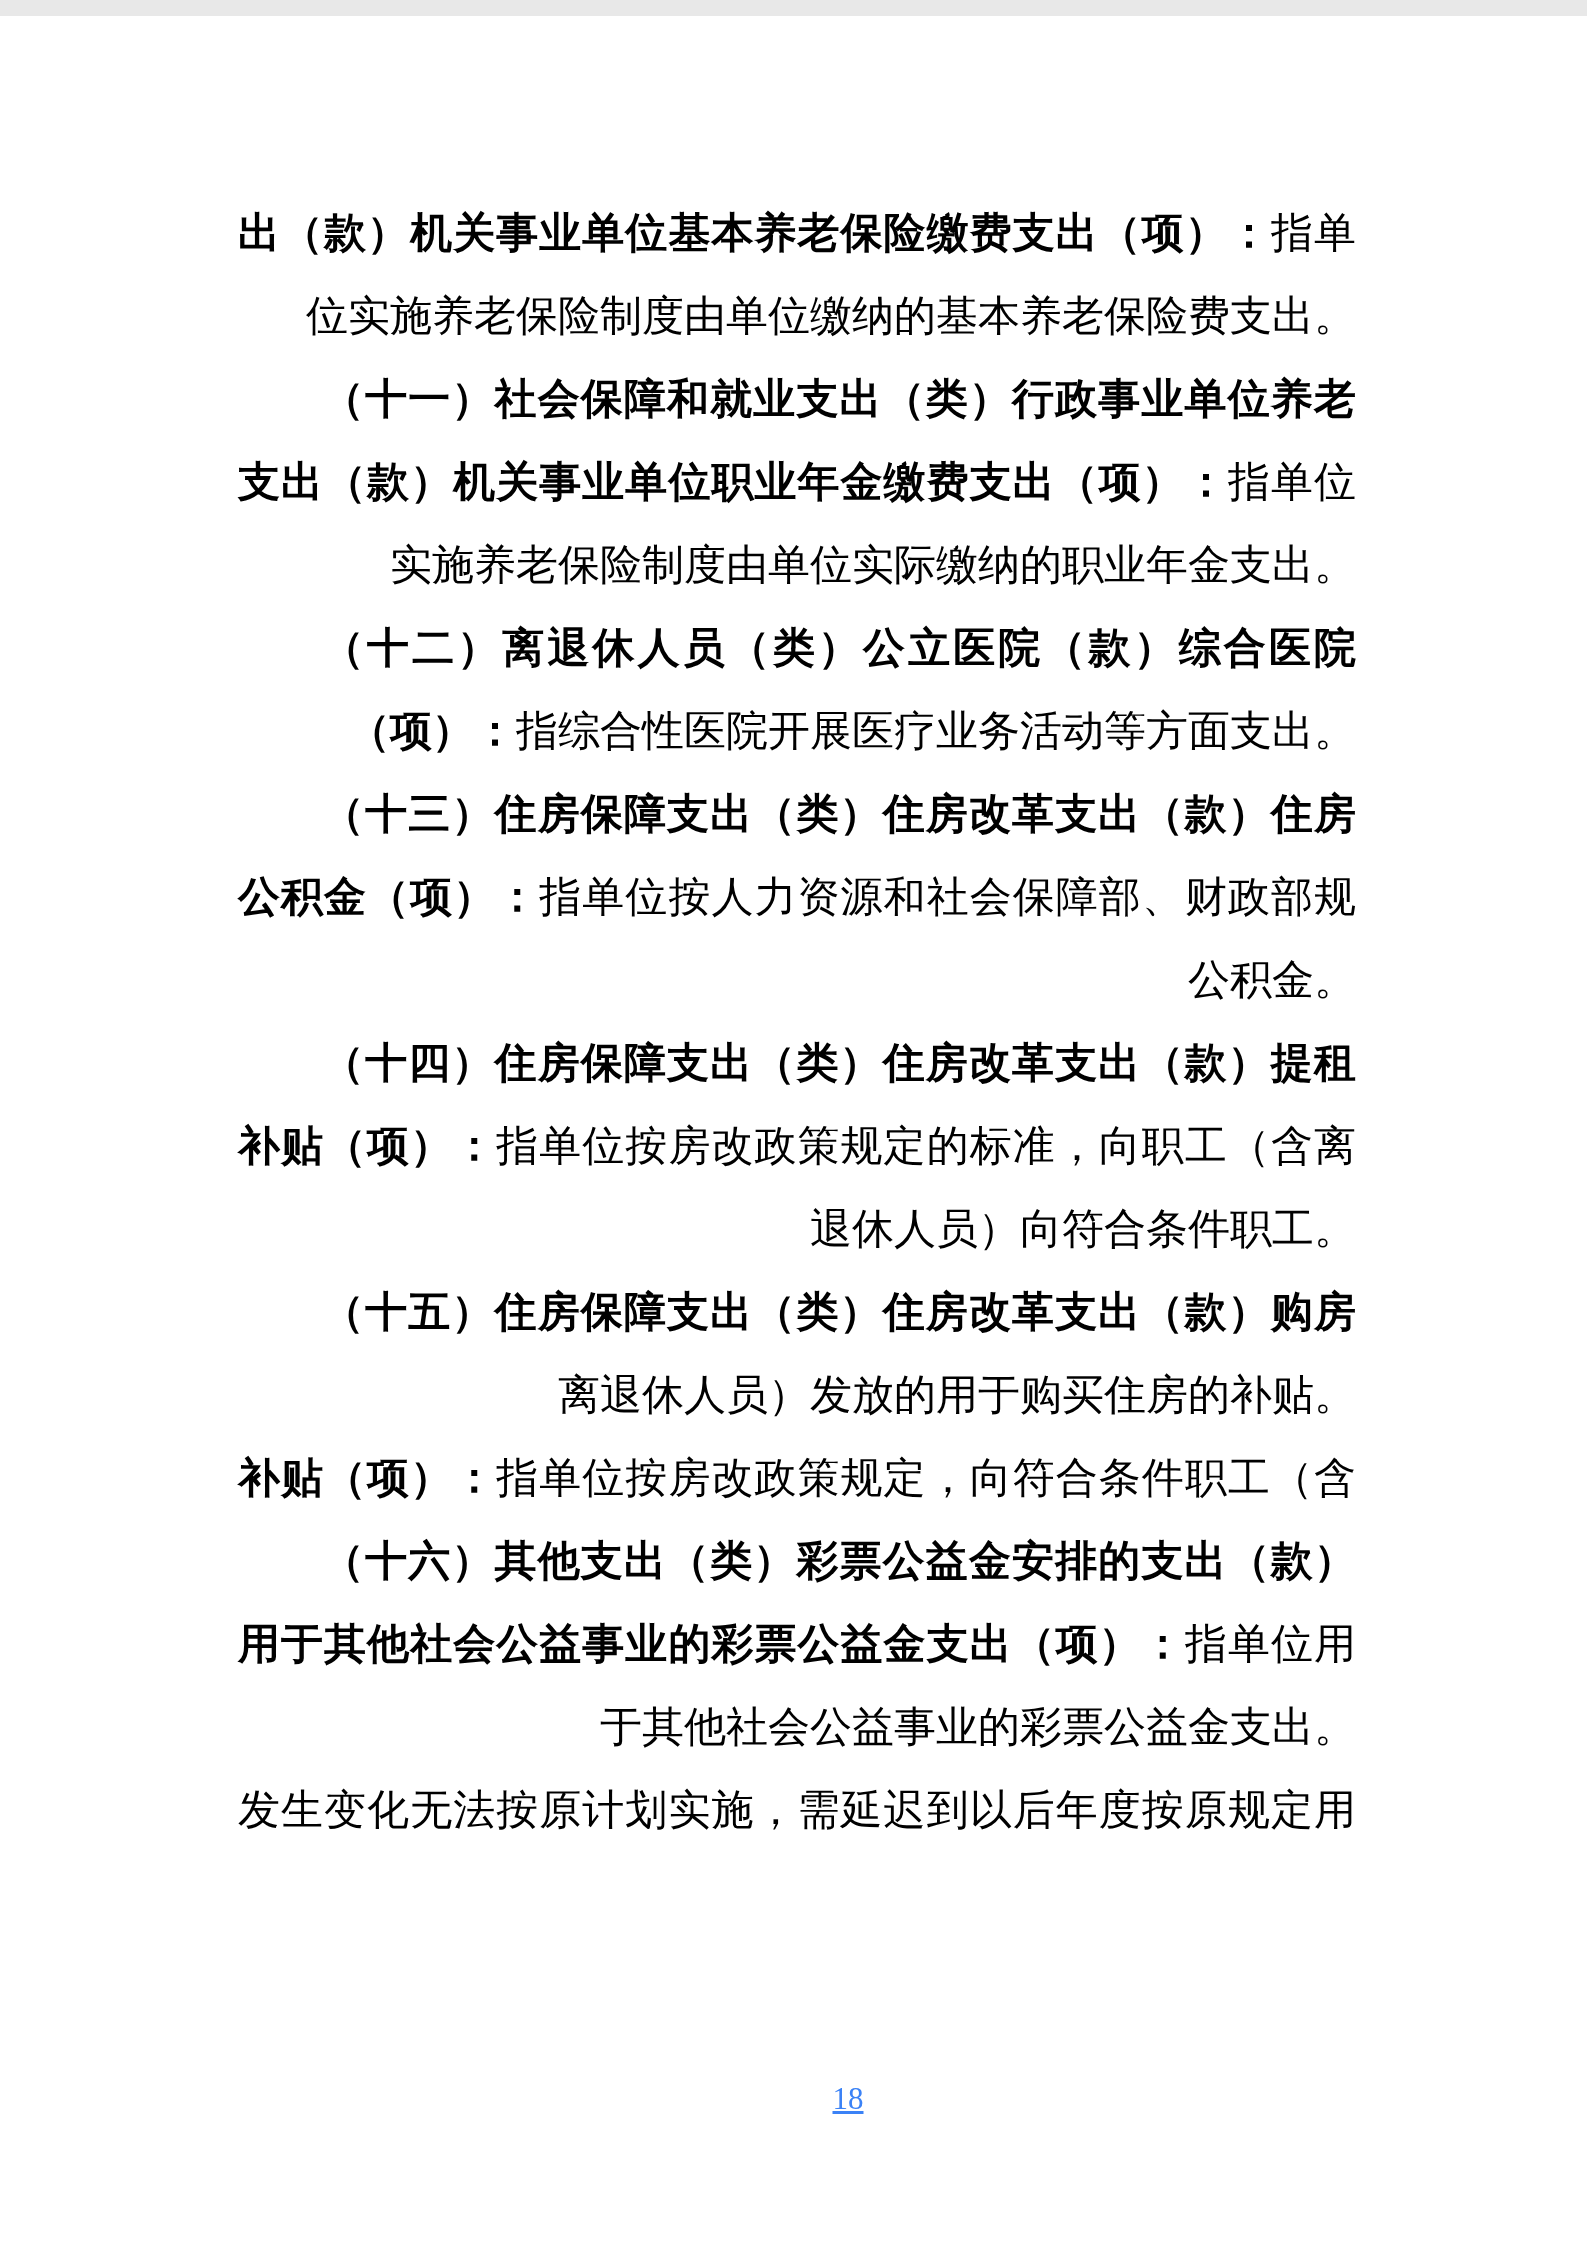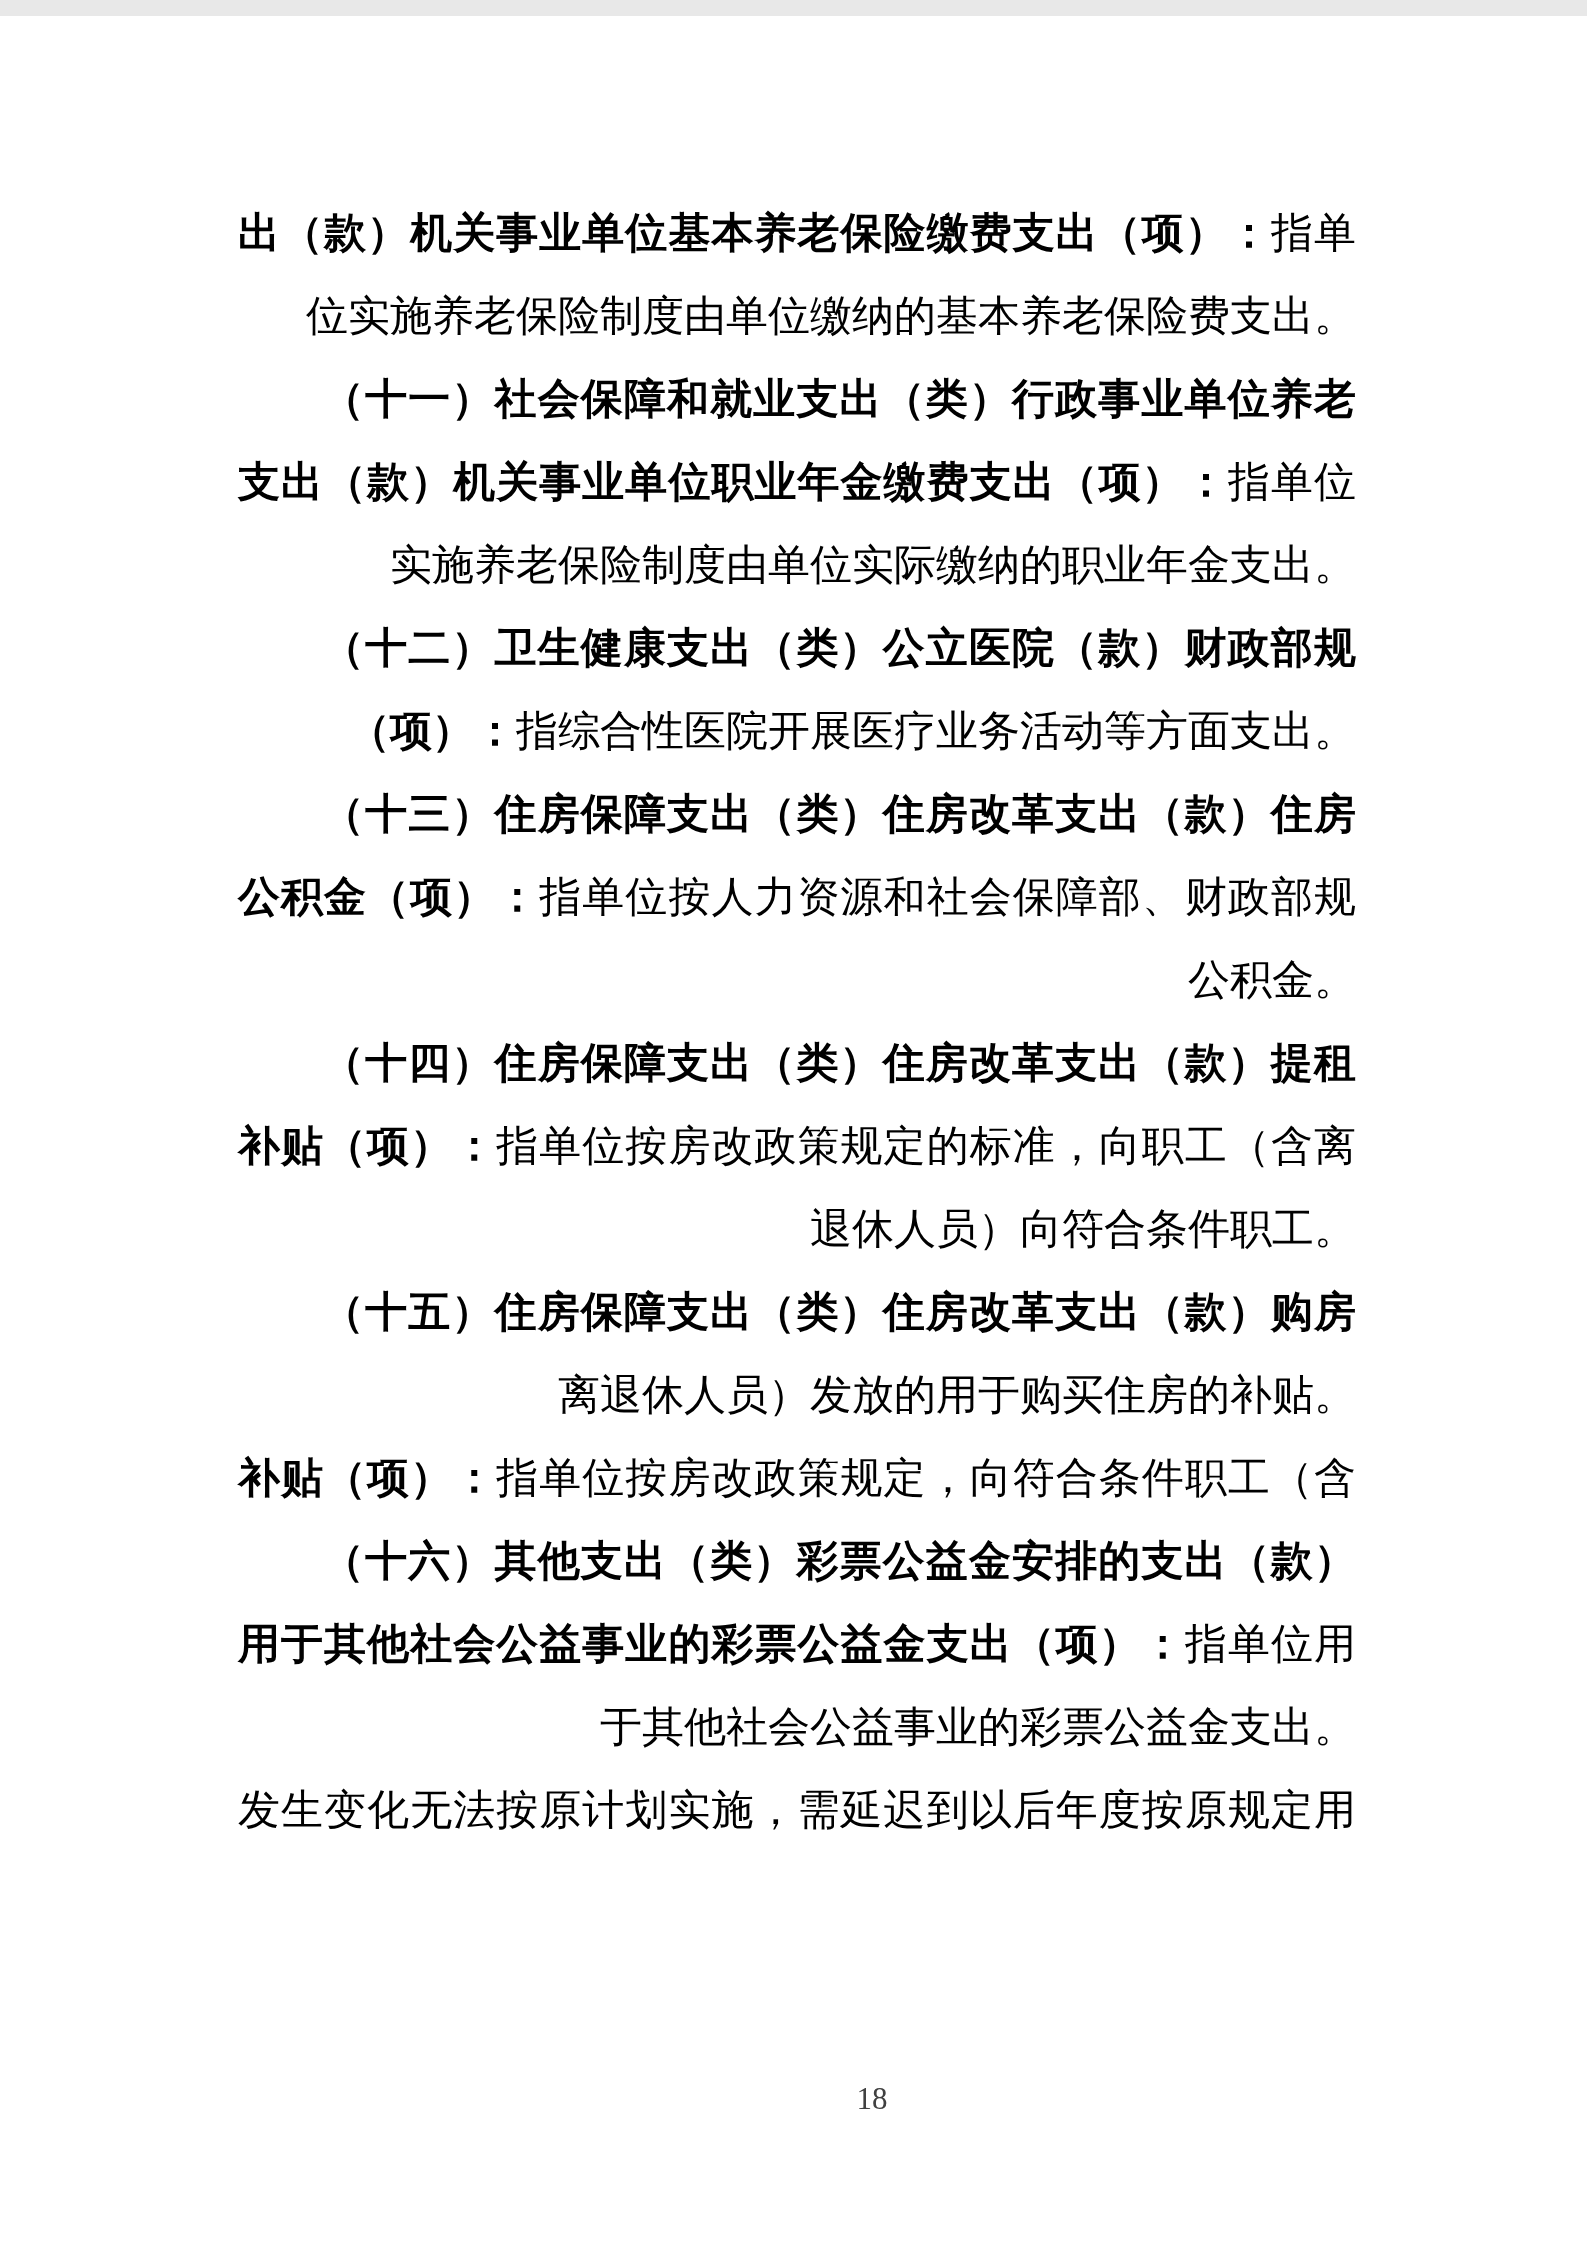--- a/index.html
+++ b/index.html
@@ -37,39 +37,40 @@
     text-align-last: justify;
     text-justify: inter-character;
   }
   .line.indent {
     text-indent: 2em;
   }
   .seg { font-weight: 400; }
   .seg.bold { font-weight: 700; }
   .page-number {
     position: absolute;
-    left: 872px;
+    left: 848px;
     top: 2064px;
     transform: translateX(-50%);
     font-size: 31px;
     line-height: 38px;
-    color: #404040;
+    color: #3b82f6;
+    text-decoration: underline;
   }
 </style>
 </head>
 <body>
 
 <div class="page">
   <div class="text-block">
       <div class="line fill"><span class="seg bold">出（款）机关事业单位基本养老保险缴费支出（项）：</span><span class="seg">指单</span></div>
       <div class="line"><span class="seg">位实施养老保险制度由单位缴纳的基本养老保险费支出。</span></div>
       <div class="line indent fill"><span class="seg bold">（十一）社会保障和就业支出（类）行政事业单位养老</span></div>
       <div class="line fill"><span class="seg bold">支出（款）机关事业单位职业年金缴费支出（项）：</span><span class="seg">指单位</span></div>
       <div class="line"><span class="seg">实施养老保险制度由单位实际缴纳的职业年金支出。</span></div>
-      <div class="line indent fill"><span class="seg bold">（十二）卫生健康支出（类）公立医院（款）财政部规</span></div>
+      <div class="line indent fill"><span class="seg bold">（十二）离退休人员（类）公立医院（款）综合医院</span></div>
       <div class="line"><span class="seg bold">（项）：</span><span class="seg">指综合性医院开展医疗业务活动等方面支出。</span></div>
       <div class="line indent fill"><span class="seg bold">（十三）住房保障支出（类）住房改革支出（款）住房</span></div>
       <div class="line fill"><span class="seg bold">公积金（项）：</span><span class="seg">指单位按人力资源和社会保障部、财政部规</span></div>
       <div class="line"><span class="seg">公积金。</span></div>
       <div class="line indent fill"><span class="seg bold">（十四）住房保障支出（类）住房改革支出（款）提租</span></div>
       <div class="line fill"><span class="seg bold">补贴（项）：</span><span class="seg">指单位按房改政策规定的标准，向职工（含离</span></div>
       <div class="line"><span class="seg">退休人员）向符合条件职工。</span></div>
       <div class="line indent fill"><span class="seg bold">（十五）住房保障支出（类）住房改革支出（款）购房</span></div>
       <div class="line"><span class="seg">离退休人员）发放的用于购买住房的补贴。</span></div>
       <div class="line fill"><span class="seg bold">补贴（项）：</span><span class="seg">指单位按房改政策规定，向符合条件职工（含</span></div>

